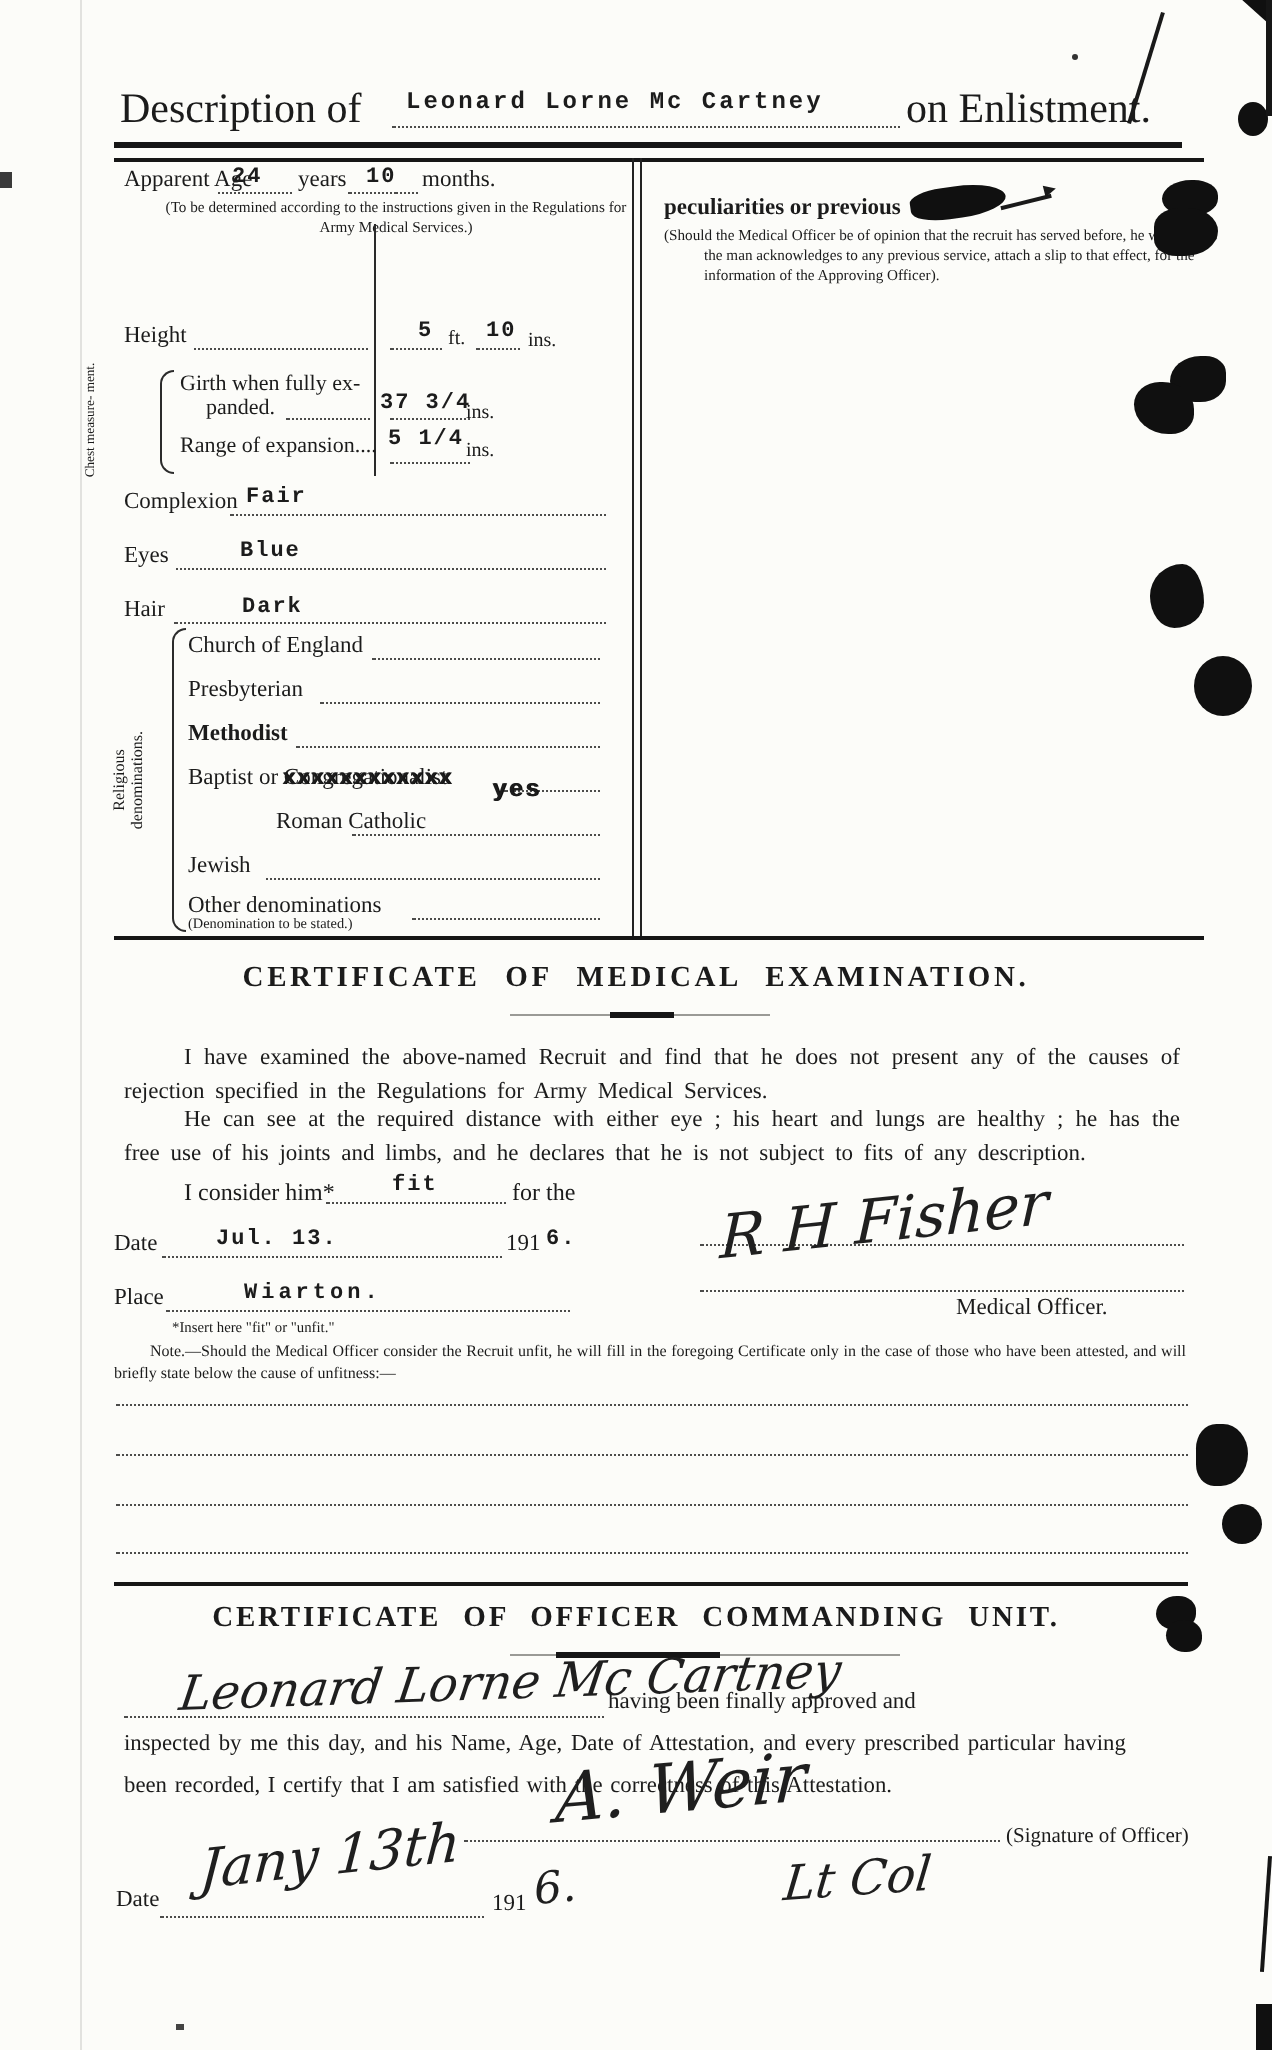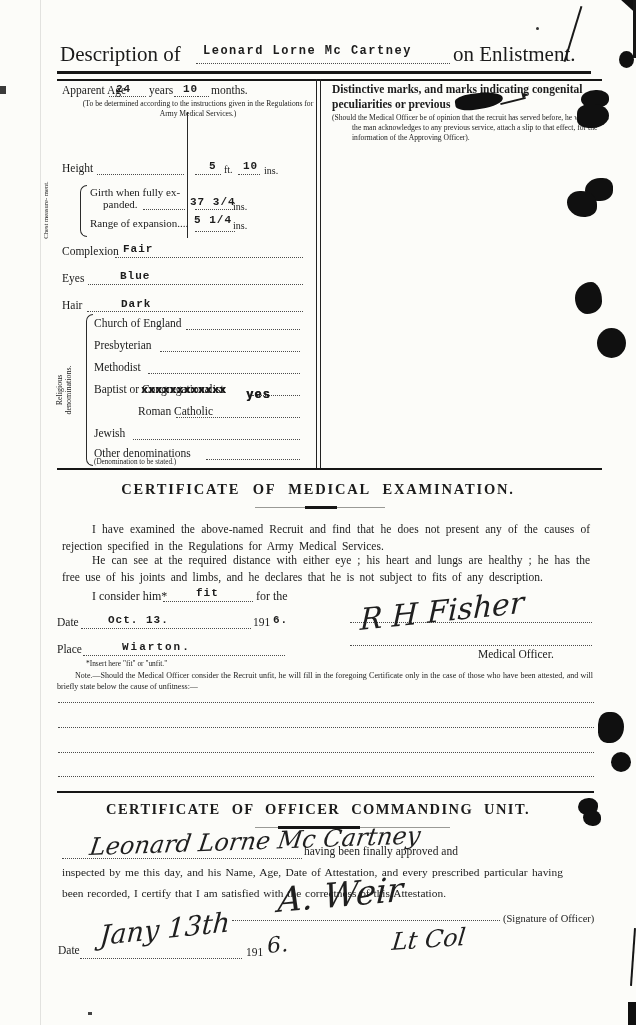--- a/index.html
+++ b/index.html
@@ -90,39 +90,38 @@
 
   <div class="abs rot" style="left:33px; top:377px; width:70px; height:26px;">Religious denominations.</div>
   <div class="abs vbrace" style="left:86px; top:314px; height:150px;"></div>
 
   <div class="abs lbl" style="left:94px; top:317px;">Church of England</div>
   <div class="abs dots" style="left:186px; top:329px; width:114px;"></div>
 
   <div class="abs lbl" style="left:94px; top:339px;">Presbyterian</div>
   <div class="abs dots" style="left:160px; top:351px; width:140px;"></div>
 
-  <div class="abs lbl" style="left:94px; top:361px;">Methodist</div>
+  <div class="abs lbl" style="left:94px; top:361px;font-weight:bold;">Methodist</div>
   <div class="abs dots" style="left:148px; top:373px; width:152px;"></div>
 
   <div class="abs lbl" style="left:94px; top:383px;">Baptist or Congregationalist</div>
   <div class="abs dots" style="left:252px; top:395px; width:48px;"></div>
   <div class="abs typed" style="left:141px; top:384px; letter-spacing:0.5px; text-shadow:0.6px 0 0 #111;">xxxxxxxxxxxx</div>
   <div class="abs typed" style="left:246px; top:388px; font-size:12px; text-shadow:0.6px 0 0 #111;">yes</div>
 
   <div class="abs lbl" style="left:94px; top:405px;margin-left:44px;">Roman Catholic</div>
   <div class="abs dots" style="left:176px; top:417px; width:124px;"></div>
 
   <div class="abs lbl" style="left:94px; top:427px;">Jewish</div>
   <div class="abs dots" style="left:133px; top:439px; width:167px;"></div>
 
   <div class="abs lbl" style="left:94px; top:447px;">Other denominations</div>
   <div class="abs dots" style="left:206px; top:459px; width:94px;"></div>
   <div class="abs small" style="left:94px; top:458px; font-size:7.2px;">(Denomination to be stated.)</div>
 
-  <div class="abs bold" style="left:332px; top:83px; font-size:11.5px; white-space:nowrap;">Distinctive marks, and marks indicating congenital</div>
   <div class="abs bold" style="left:332px; top:98px; font-size:11.5px; white-space:nowrap;text-align:center;">peculiarities or previous</div>
   <div class="abs small" style="left:332px; top:113px; width:258px; margin-left:0; padding-left:20px; text-indent:-20px;">(Should the Medical Officer be of opinion that the recruit has served before, he will, unless the man acknowledges to any previous service, attach a slip to that effect, for the information of the Approving Officer).</div>
 
   <div class="abs blot" style="left:596px; top:-16px; width:72px; height:22px; transform:rotate(42deg);"></div>
   <div class="abs" style="left:572px; top:5px; width:2px; height:58px; background:#1a1a1a; transform:rotate(17deg);"></div>
   <div class="abs blot" style="left:619px; top:51px; width:15px; height:17px; border-radius:50%;"></div>
   <div class="abs blot" style="left:455px; top:93px; width:48px; height:16px; border-radius:40% 60% 55% 45%; transform:rotate(-8deg);"></div>
   <div class="abs" style="left:500px; top:100px; width:26px; height:1.6px; background:#1a1a1a; transform:rotate(-14deg);"></div>
   <div class="abs" style="left:522px; top:92px; width:0; height:0; border-left:6px solid #1a1a1a; border-top:3px solid transparent; border-bottom:3px solid transparent; transform:rotate(-14deg);"></div>
   <div class="abs blot" style="left:581px; top:90px; width:28px; height:18px; border-radius:55% 45% 50% 50%;"></div>
@@ -150,21 +149,21 @@
   <div class="abs para" style="left:62px; top:552px; width:528px; text-indent:30px;">He can see at the required distance with either eye ; his heart and lungs are healthy ; he has the free use of his joints and limbs, and he declares that he is not subject to fits of any description.</div>
   <div class="abs para" style="left:62px; top:521px; width:528px; text-indent:30px;">I have examined the above-named Recruit and find that he does not present any of the causes of rejection specified in the Regulations for Army Medical Services.</div>
 
   <div class="abs lbl" style="left:92px; top:589px; font-size:12px;">I consider him*</div>
   <div class="abs dots" style="left:163px; top:601px; width:90px;"></div>
   <div class="abs typed" style="left:196px; top:587px;">fit</div>
   <div class="abs lbl" style="left:256px; top:589px; font-size:12px;">for the</div>
 
   <div class="abs lbl" style="left:57px; top:616px;">Date</div>
   <div class="abs dots" style="left:81px; top:628px; width:170px;"></div>
-  <div class="abs typed" style="left:108px; top:614px;">Oct. 13.</div>
+  <div class="abs typed" style="left:108px; top:614px;">Jul. 13.</div>
   <div class="abs lbl" style="left:253px; top:616px;">191</div>
   <div class="abs typed" style="left:273px; top:614px;">6.</div>
 
   <div class="abs lbl" style="left:57px; top:643px;">Place</div>
   <div class="abs dots" style="left:83px; top:655px; width:202px;"></div>
   <div class="abs typed" style="left:122px; top:641px; letter-spacing:2px;">Wiarton.</div>
 
   <div class="abs dots" style="left:350px; top:622px; width:242px;"></div>
   <div class="abs dots" style="left:350px; top:645px; width:242px;"></div>
   <div class="abs script" style="left:360px; top:602px; font-size:30px; transform:rotate(-6deg) skewX(-8deg);">R H Fisher</div>

